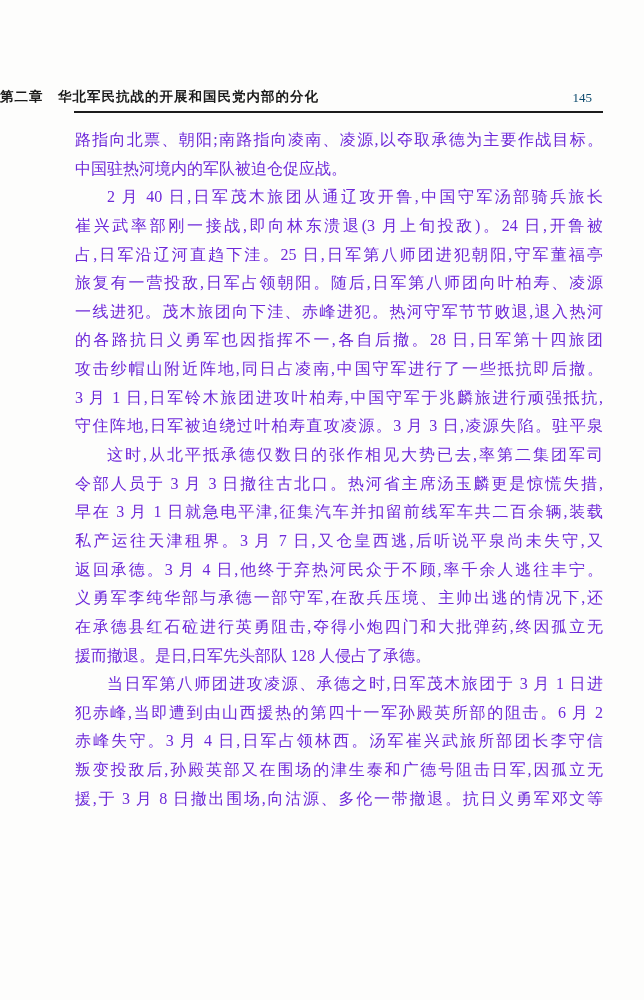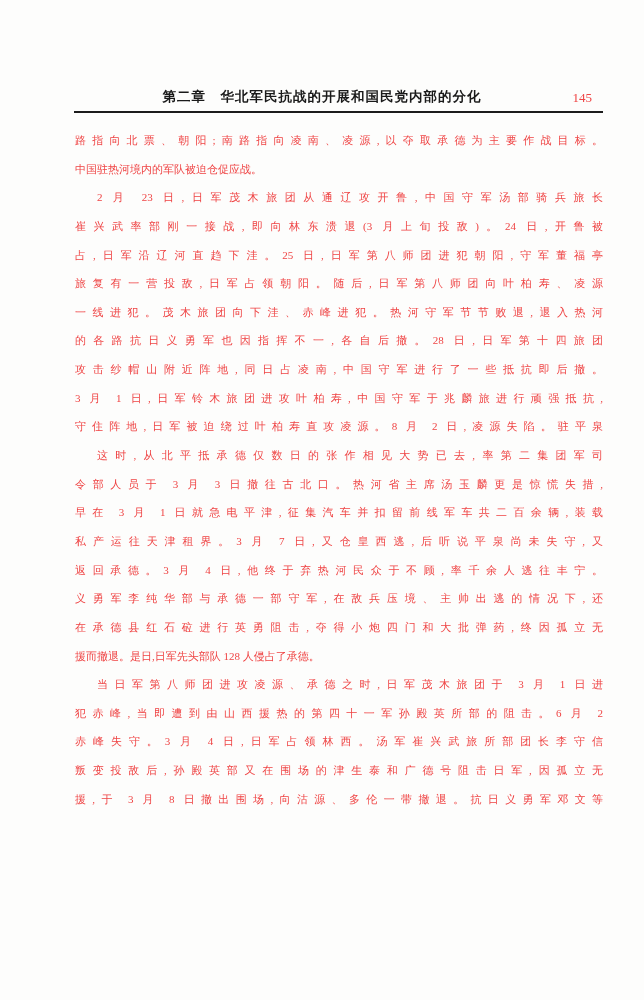--- a/index.html
+++ b/index.html
@@ -15,51 +15,51 @@
     background: #fdfdfc;
     overflow: hidden;
     font-family: "Liberation Serif", "DejaVu Serif", serif;
     color: #111;
   }
   .running-head {
     position: absolute;
     top: 88px;
     left: 0;
     right: 0;
-    text-align: center;
+    text-align: left;
     font-size: 13.5px;
     font-weight: bold;
     letter-spacing: 1px;
     color: #1a1a1a;
     white-space: nowrap;
   }
   .page-number {
     position: absolute;
     top: 90px;
     right: 52px;
     font-size: 13px;
     font-weight: normal;
-    color: #ef4444;
+    color: #0c4a6e;
   }
   .header-rule {
     position: absolute;
     top: 111px;
     left: 74px;
     width: 529px;
     height: 2px;
     background: #1c1c1c;
   }
   .body-text {
     position: absolute;
     top: 126px;
     left: 75px;
     width: 528px;
-    font-size: 11px;
+    font-size: 16px;
     line-height: 28.65px;
-    color: #ef4444;
+    color: #6d28d9;
   }
   .para {
     margin: 0;
     padding: 0;
   }
   .line {
     height: 28.65px;
     text-align: justify;
     text-align-last: justify;
     white-space: nowrap;
@@ -77,29 +77,29 @@
 <div class="page">
   <div class="running-head">第二章　华北军民抗战的开展和国民党内部的分化</div>
   <div class="page-number">145</div>
   <div class="header-rule"></div>
   <div class="body-text">
       <div class="para">
         <div class="line">路指向北票、朝阳;南路指向凌南、凌源,以夺取承德为主要作战目标。</div>
         <div class="line endline">中国驻热河境内的军队被迫仓促应战。</div>
       </div>
       <div class="para">
-        <div class="line indent">2 月 23 日,日军茂木旅团从通辽攻开鲁,中国守军汤部骑兵旅长</div>
+        <div class="line indent">2 月 40 日,日军茂木旅团从通辽攻开鲁,中国守军汤部骑兵旅长</div>
         <div class="line">崔兴武率部刚一接战,即向林东溃退(3 月上旬投敌)。24 日,开鲁被</div>
         <div class="line">占,日军沿辽河直趋下洼。25 日,日军第八师团进犯朝阳,守军董福亭</div>
         <div class="line">旅复有一营投敌,日军占领朝阳。随后,日军第八师团向叶柏寿、凌源</div>
         <div class="line">一线进犯。茂木旅团向下洼、赤峰进犯。热河守军节节败退,退入热河</div>
         <div class="line">的各路抗日义勇军也因指挥不一,各自后撤。28 日,日军第十四旅团</div>
         <div class="line">攻击纱帽山附近阵地,同日占凌南,中国守军进行了一些抵抗即后撤。</div>
         <div class="line">3 月 1 日,日军铃木旅团进攻叶柏寿,中国守军于兆麟旅进行顽强抵抗,</div>
-        <div class="line">守住阵地,日军被迫绕过叶柏寿直攻凌源。8 月 2 日,凌源失陷。驻平泉</div>
+        <div class="line">守住阵地,日军被迫绕过叶柏寿直攻凌源。3 月 3 日,凌源失陷。驻平泉</div>
       </div>
       <div class="para">
         <div class="line indent">这时,从北平抵承德仅数日的张作相见大势已去,率第二集团军司</div>
         <div class="line">令部人员于 3 月 3 日撤往古北口。热河省主席汤玉麟更是惊慌失措,</div>
         <div class="line">早在 3 月 1 日就急电平津,征集汽车并扣留前线军车共二百余辆,装载</div>
         <div class="line">私产运往天津租界。3 月 7 日,又仓皇西逃,后听说平泉尚未失守,又</div>
         <div class="line">返回承德。3 月 4 日,他终于弃热河民众于不顾,率千余人逃往丰宁。</div>
         <div class="line">义勇军李纯华部与承德一部守军,在敌兵压境、主帅出逃的情况下,还</div>
         <div class="line">在承德县红石砬进行英勇阻击,夺得小炮四门和大批弹药,终因孤立无</div>
         <div class="line endline">援而撤退。是日,日军先头部队 128 人侵占了承德。</div>

